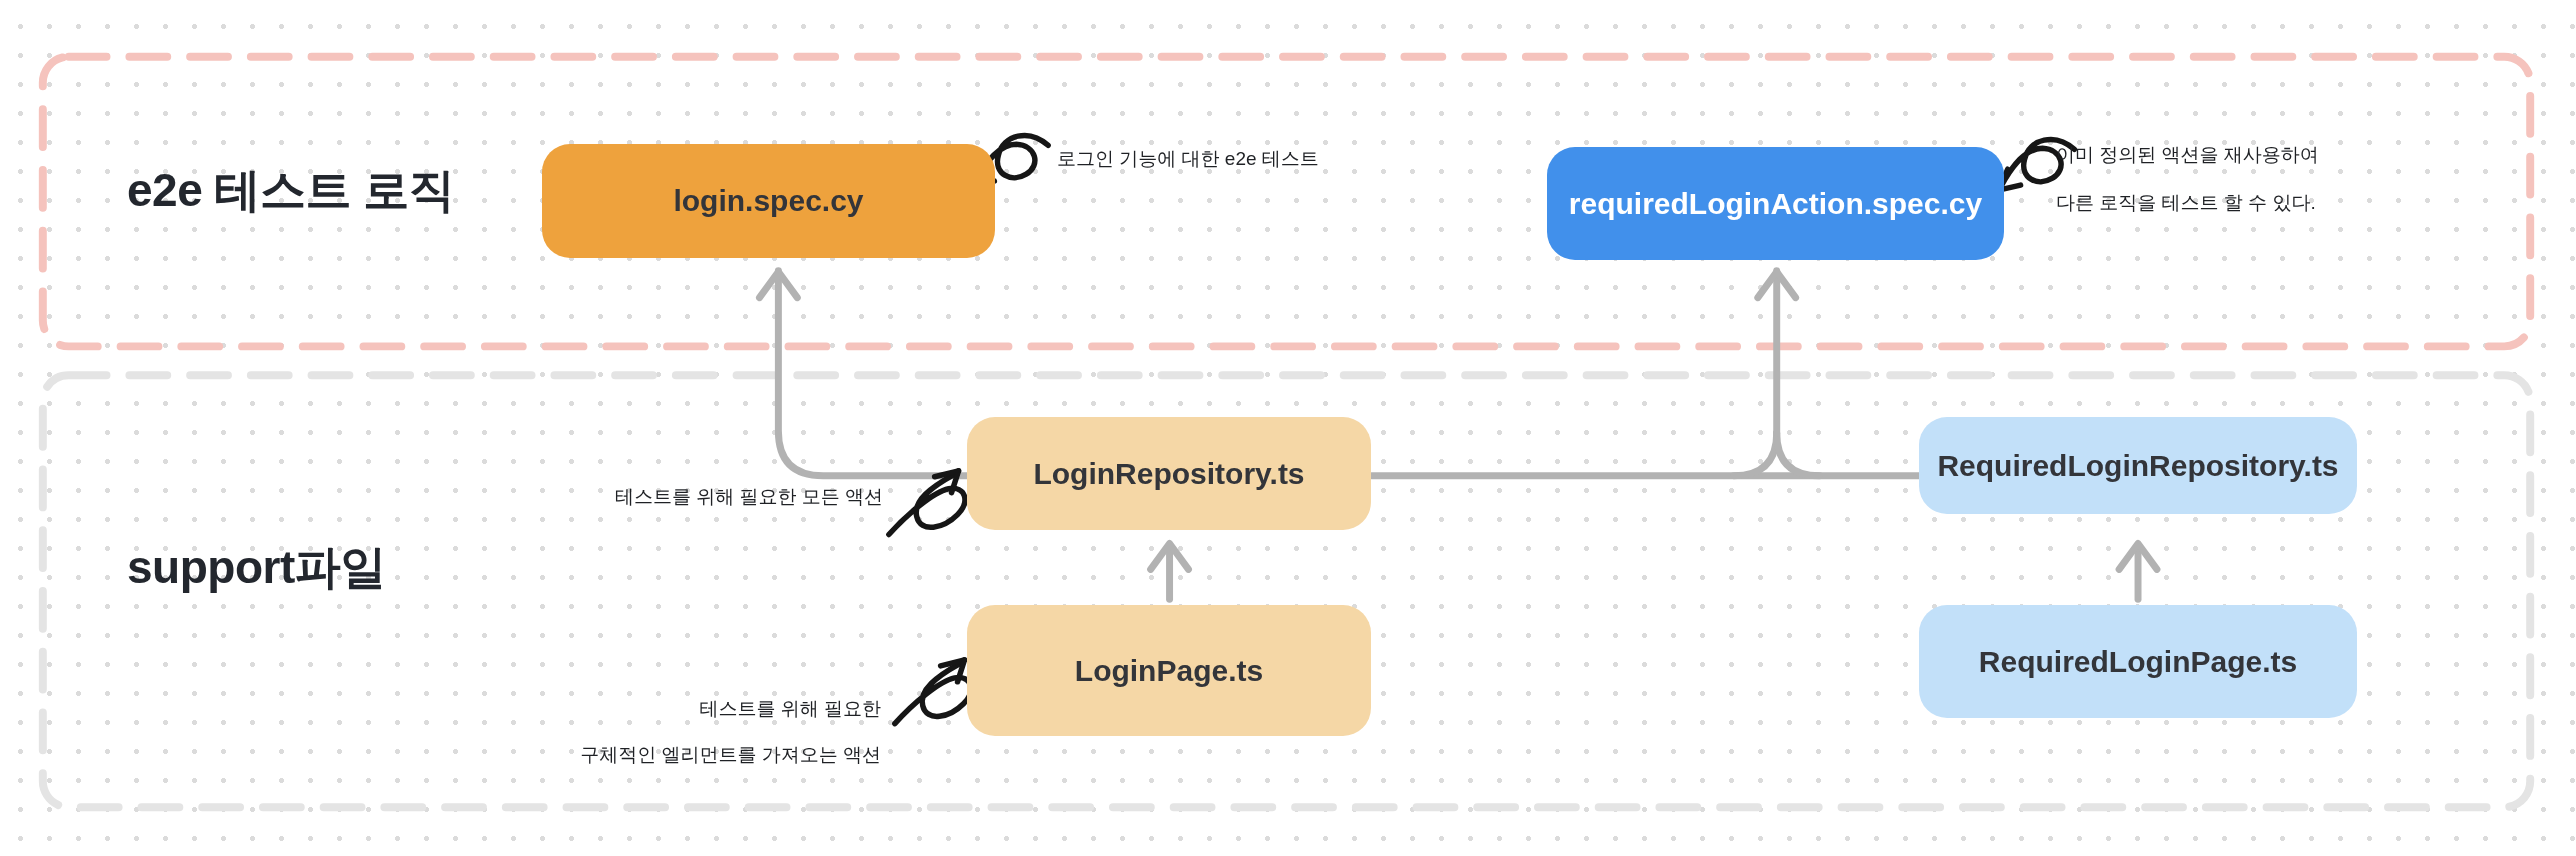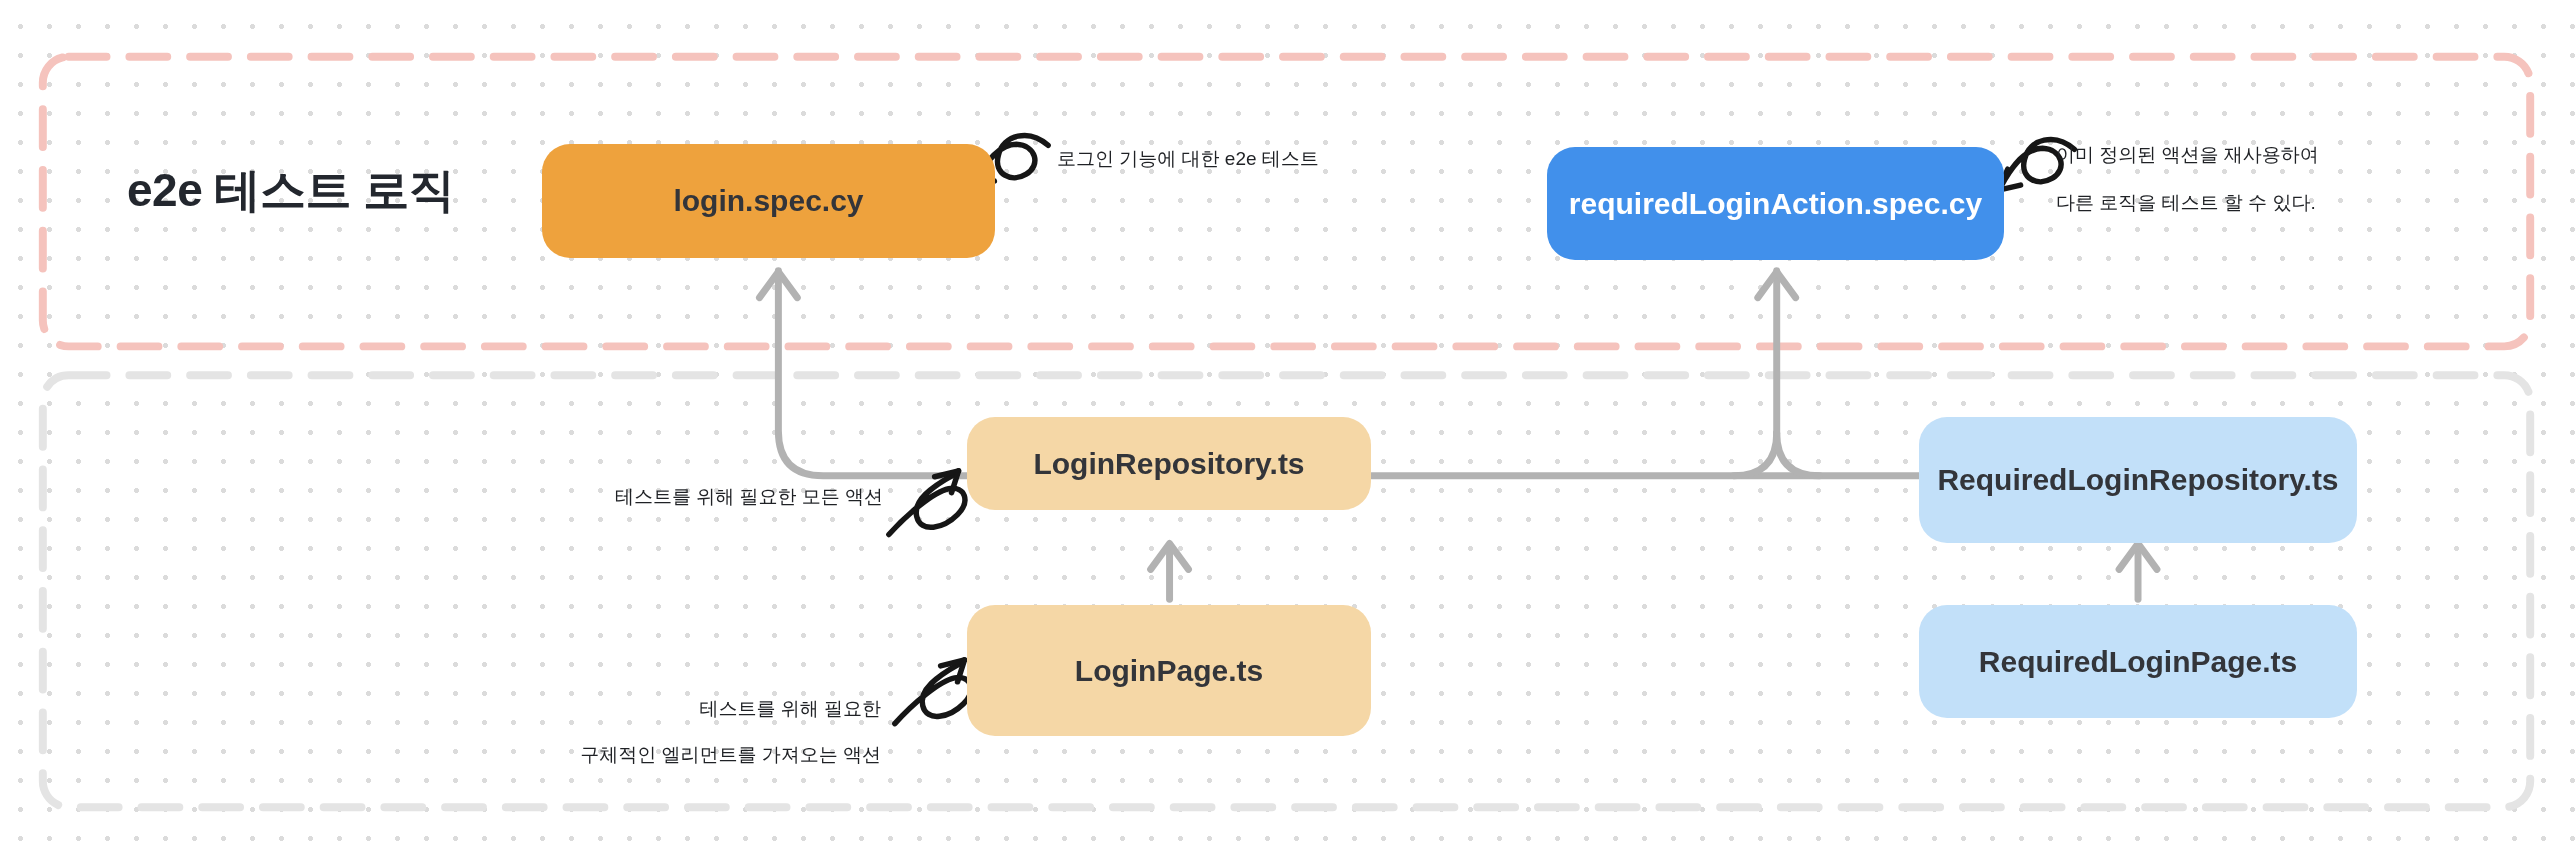--- a/index.html
+++ b/index.html
@@ -23,23 +23,23 @@
   .node.lightblue{background:#c2e0f9;}
   .note{
     position:absolute;font-size:19px;font-weight:500;color:#1f2125;
     line-height:46px;white-space:nowrap;
   }
   .note.two-line{line-height:48px;}
   .note.right{text-align:right;}
   
   #node-login-spec{left:542px;top:144px;width:453px;height:114px;}
   #node-required-login-action-spec{left:1547px;top:147px;width:457px;height:113px;}
-  #node-login-repository{left:967px;top:417px;width:404px;height:93px;}
+  #node-login-repository{left:967px;top:417px;width:404px;height:113px;}
   #node-login-page{left:967px;top:605px;width:404px;height:131px;}
-  #node-required-login-repository{left:1919px;top:417px;width:438px;height:126px;}
+  #node-required-login-repository{left:1919px;top:417px;width:438px;height:97px;}
   #node-required-login-page{left:1919px;top:605px;width:438px;height:113px;}
   
   #label-e2e{left:127px;top:160px;}
   #label-support{left:127px;top:537px;}
   
   #note-login-spec{left:1057px;top:136px;}
   #note-required-login-action{left:2056px;top:131px;}
   #note-login-repository{left:428px;top:464px;width:455px;margin-top:10px;}
   #note-login-page{left:383px;top:686px;width:498px;}
 </style>
@@ -95,20 +95,21 @@
       </g>
       <g transform="translate(6,190)">
         <path d="M 893 537 C 911 517 938 494 953 491 C 970 488 975 504 962 517 C 948 531 925 536 921 519 C 917 503 936 489 958 477"></path>
         <path d="M 963 473 L 939 479"></path>
         <path d="M 963 473 L 956 495"></path>
       </g>
     </g>
   </svg>
 
   <div class="section-label" id="label-e2e">e2e 테스트 로직</div>
+  <div class="section-label" id="label-support">support파일</div>
 
   <div class="node orange" id="node-login-spec">login.spec.cy</div>
   <div class="node blue" id="node-required-login-action-spec">requiredLoginAction.spec.cy</div>
   <div class="node tan" id="node-login-repository">LoginRepository.ts</div>
   <div class="node tan" id="node-login-page">LoginPage.ts</div>
   <div class="node lightblue" id="node-required-login-repository">RequiredLoginRepository.ts</div>
   <div class="node lightblue" id="node-required-login-page">RequiredLoginPage.ts</div>
 
   <div class="note" id="note-login-spec">로그인 기능에 대한 e2e 테스트</div>
 

